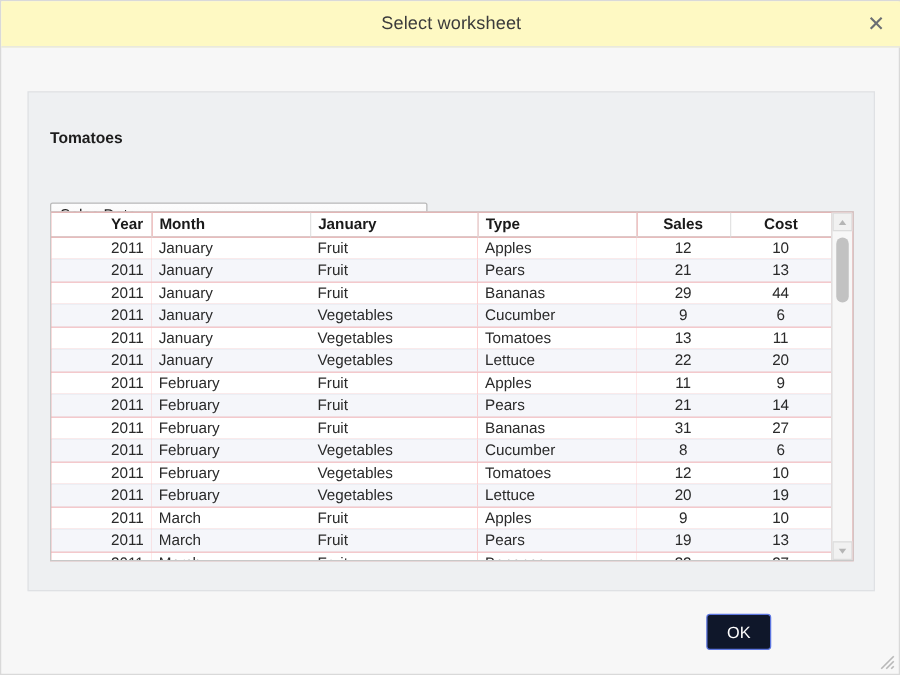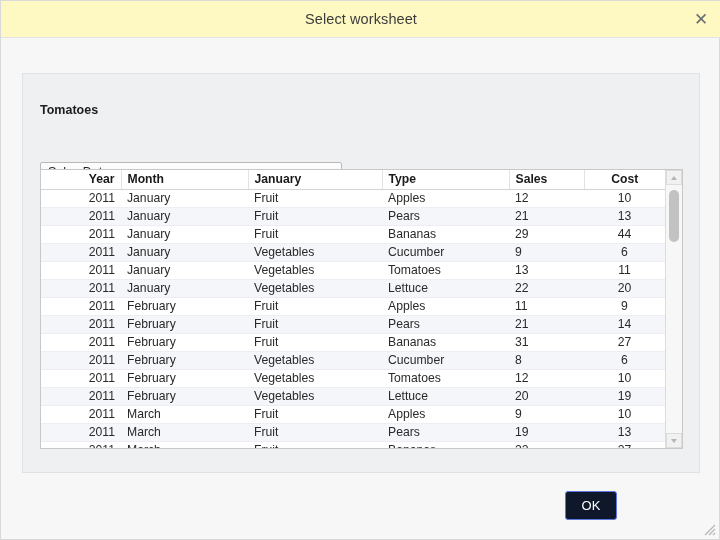--- a/index.html
+++ b/index.html
@@ -157,21 +157,21 @@
     overflow: hidden;
     border-bottom: 1px solid #eceef4;
   }
   table.grid tbody tr:nth-child(even) td { background: #f5f6fa; }
   table.grid tbody tr:nth-child(odd)  td { background: #ffffff; }
 
   .c-year     { width: 80px;  text-align: right; }
   .c-month    { width: 127px; text-align: left;  }
   .c-category { width: 134px; text-align: left;  }
   .c-type     { width: 127px; text-align: left;  }
-  .c-sales    { width: 75px;  text-align: left; margin-left: 41px; }
+  .c-sales    { width: 75px;  text-align: center; margin-left: 41px; }
   .c-cost     { width: 81px;  text-align: center; }
 
   
   .vscroll {
     position: absolute;
     right: 0;
     top: 0;
     width: 17px;
     height: 278px;
     background: #f7f7f7;

